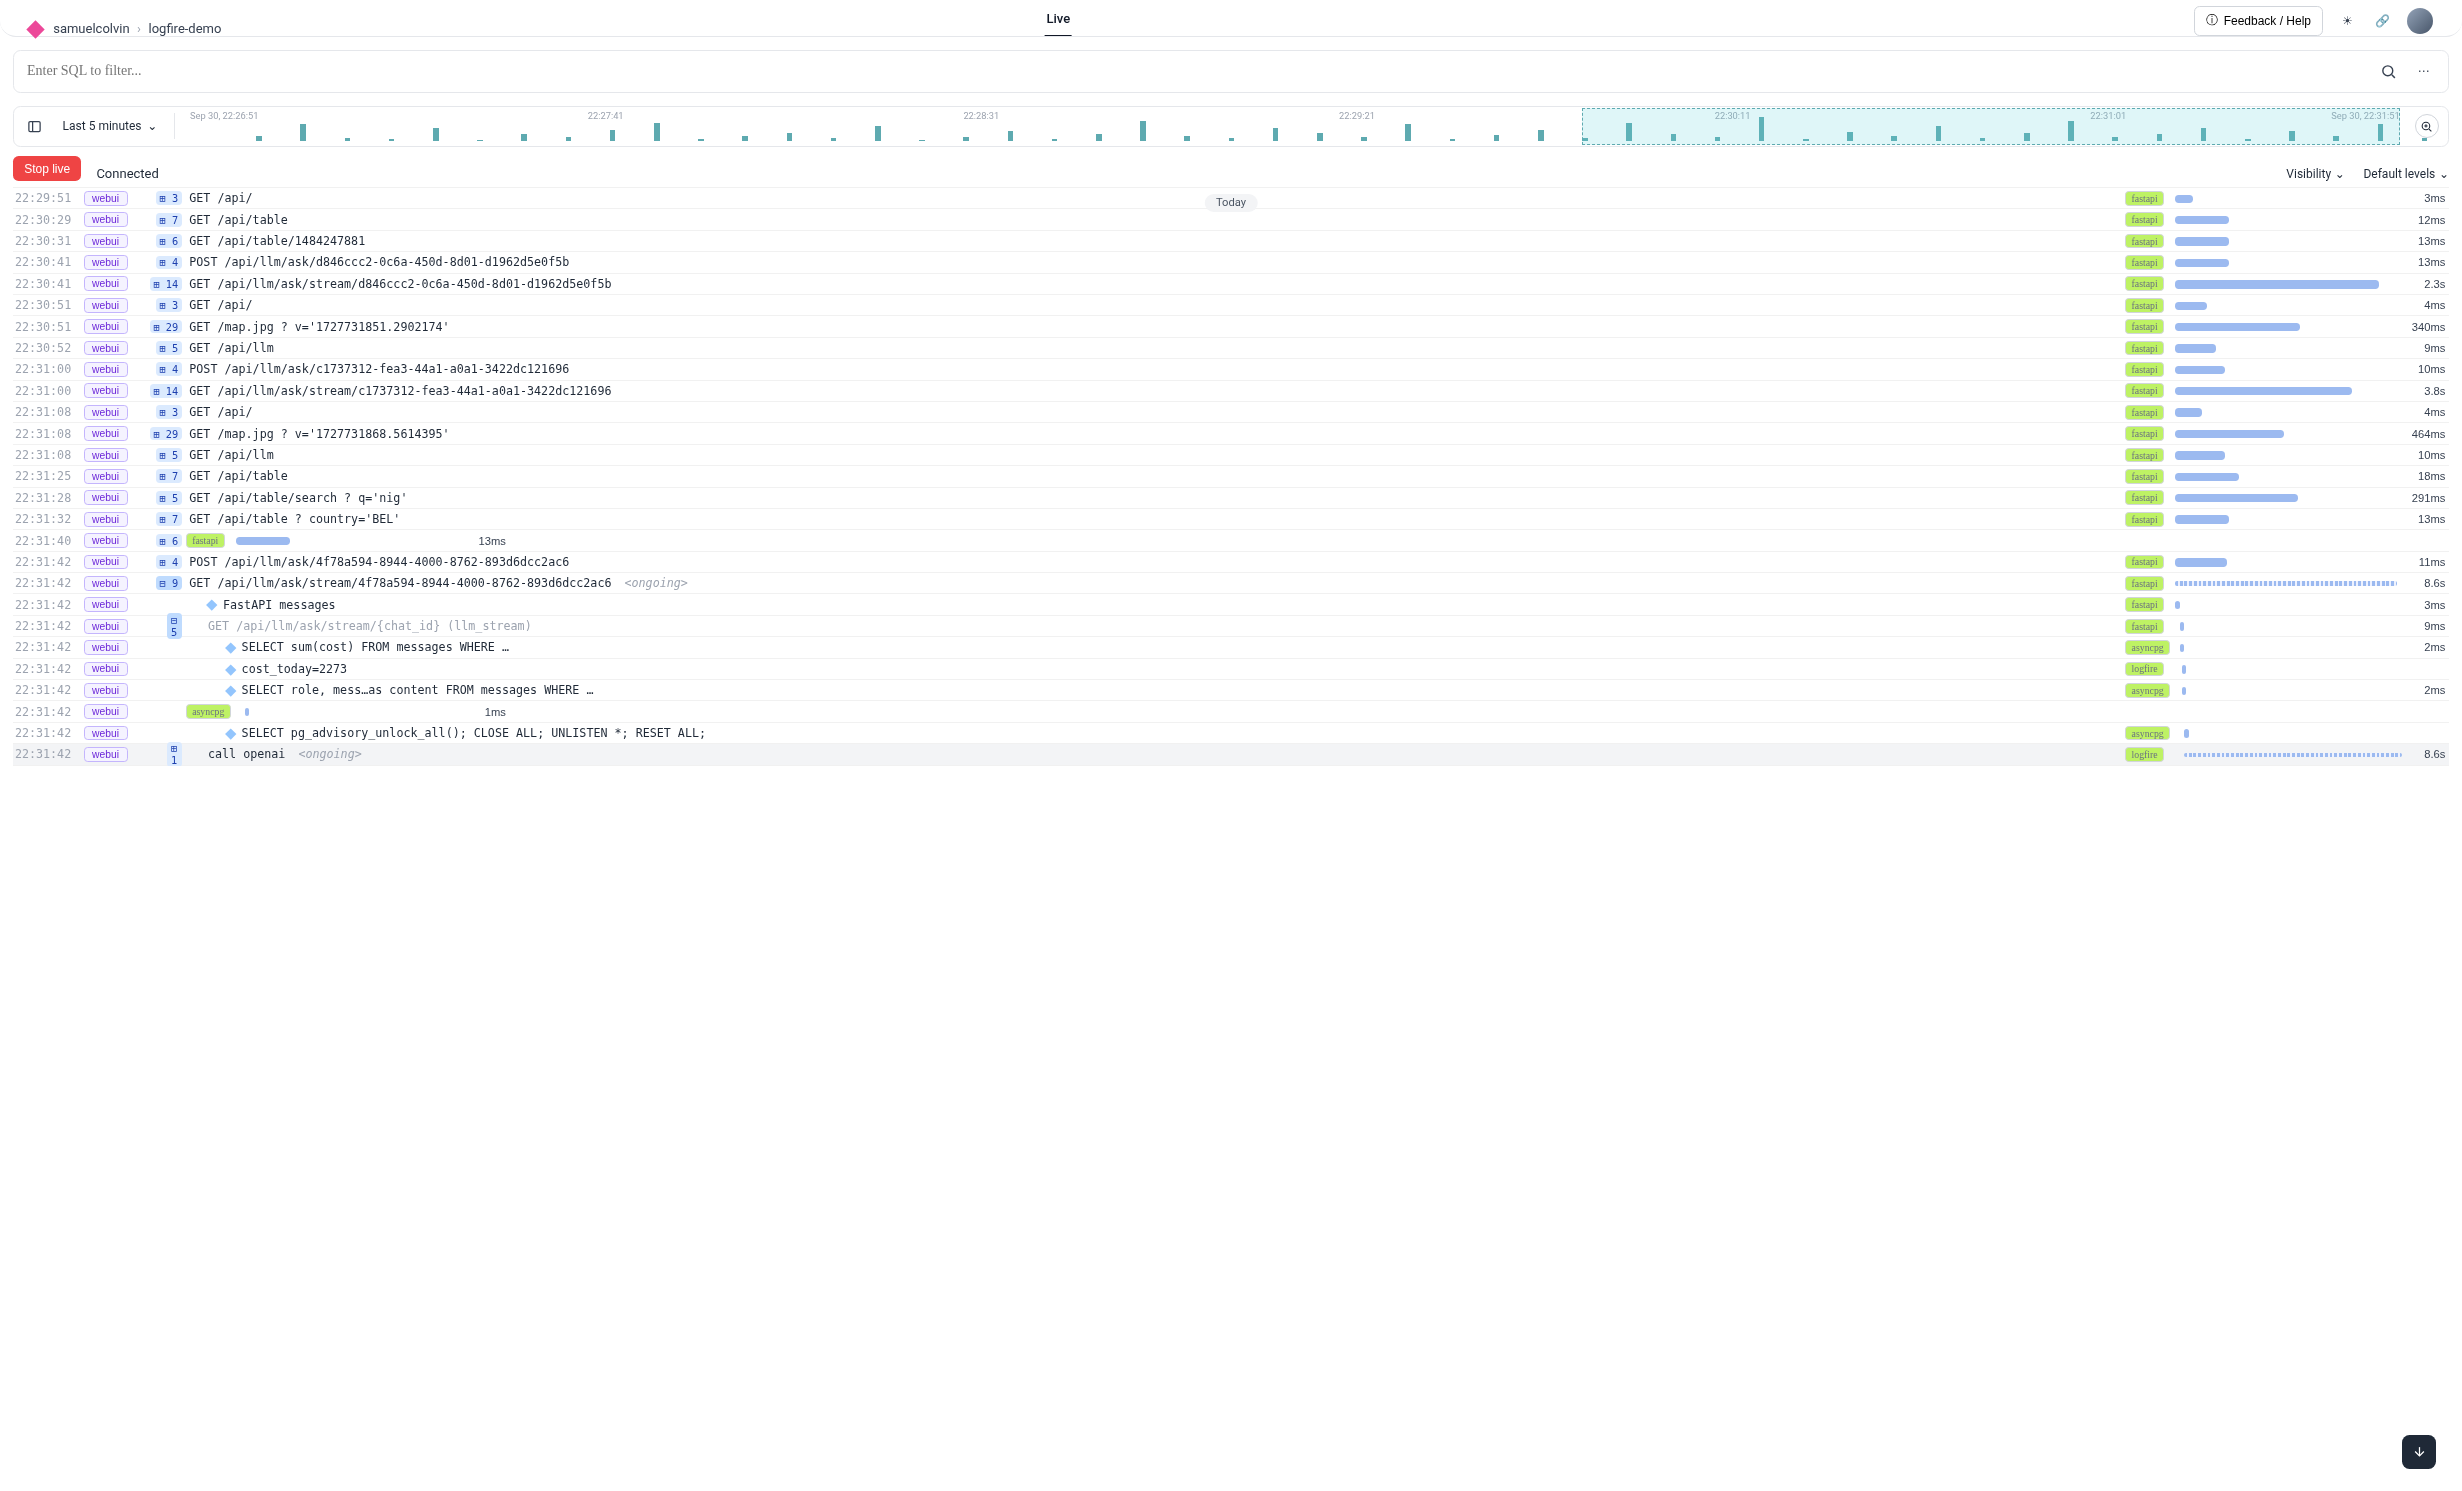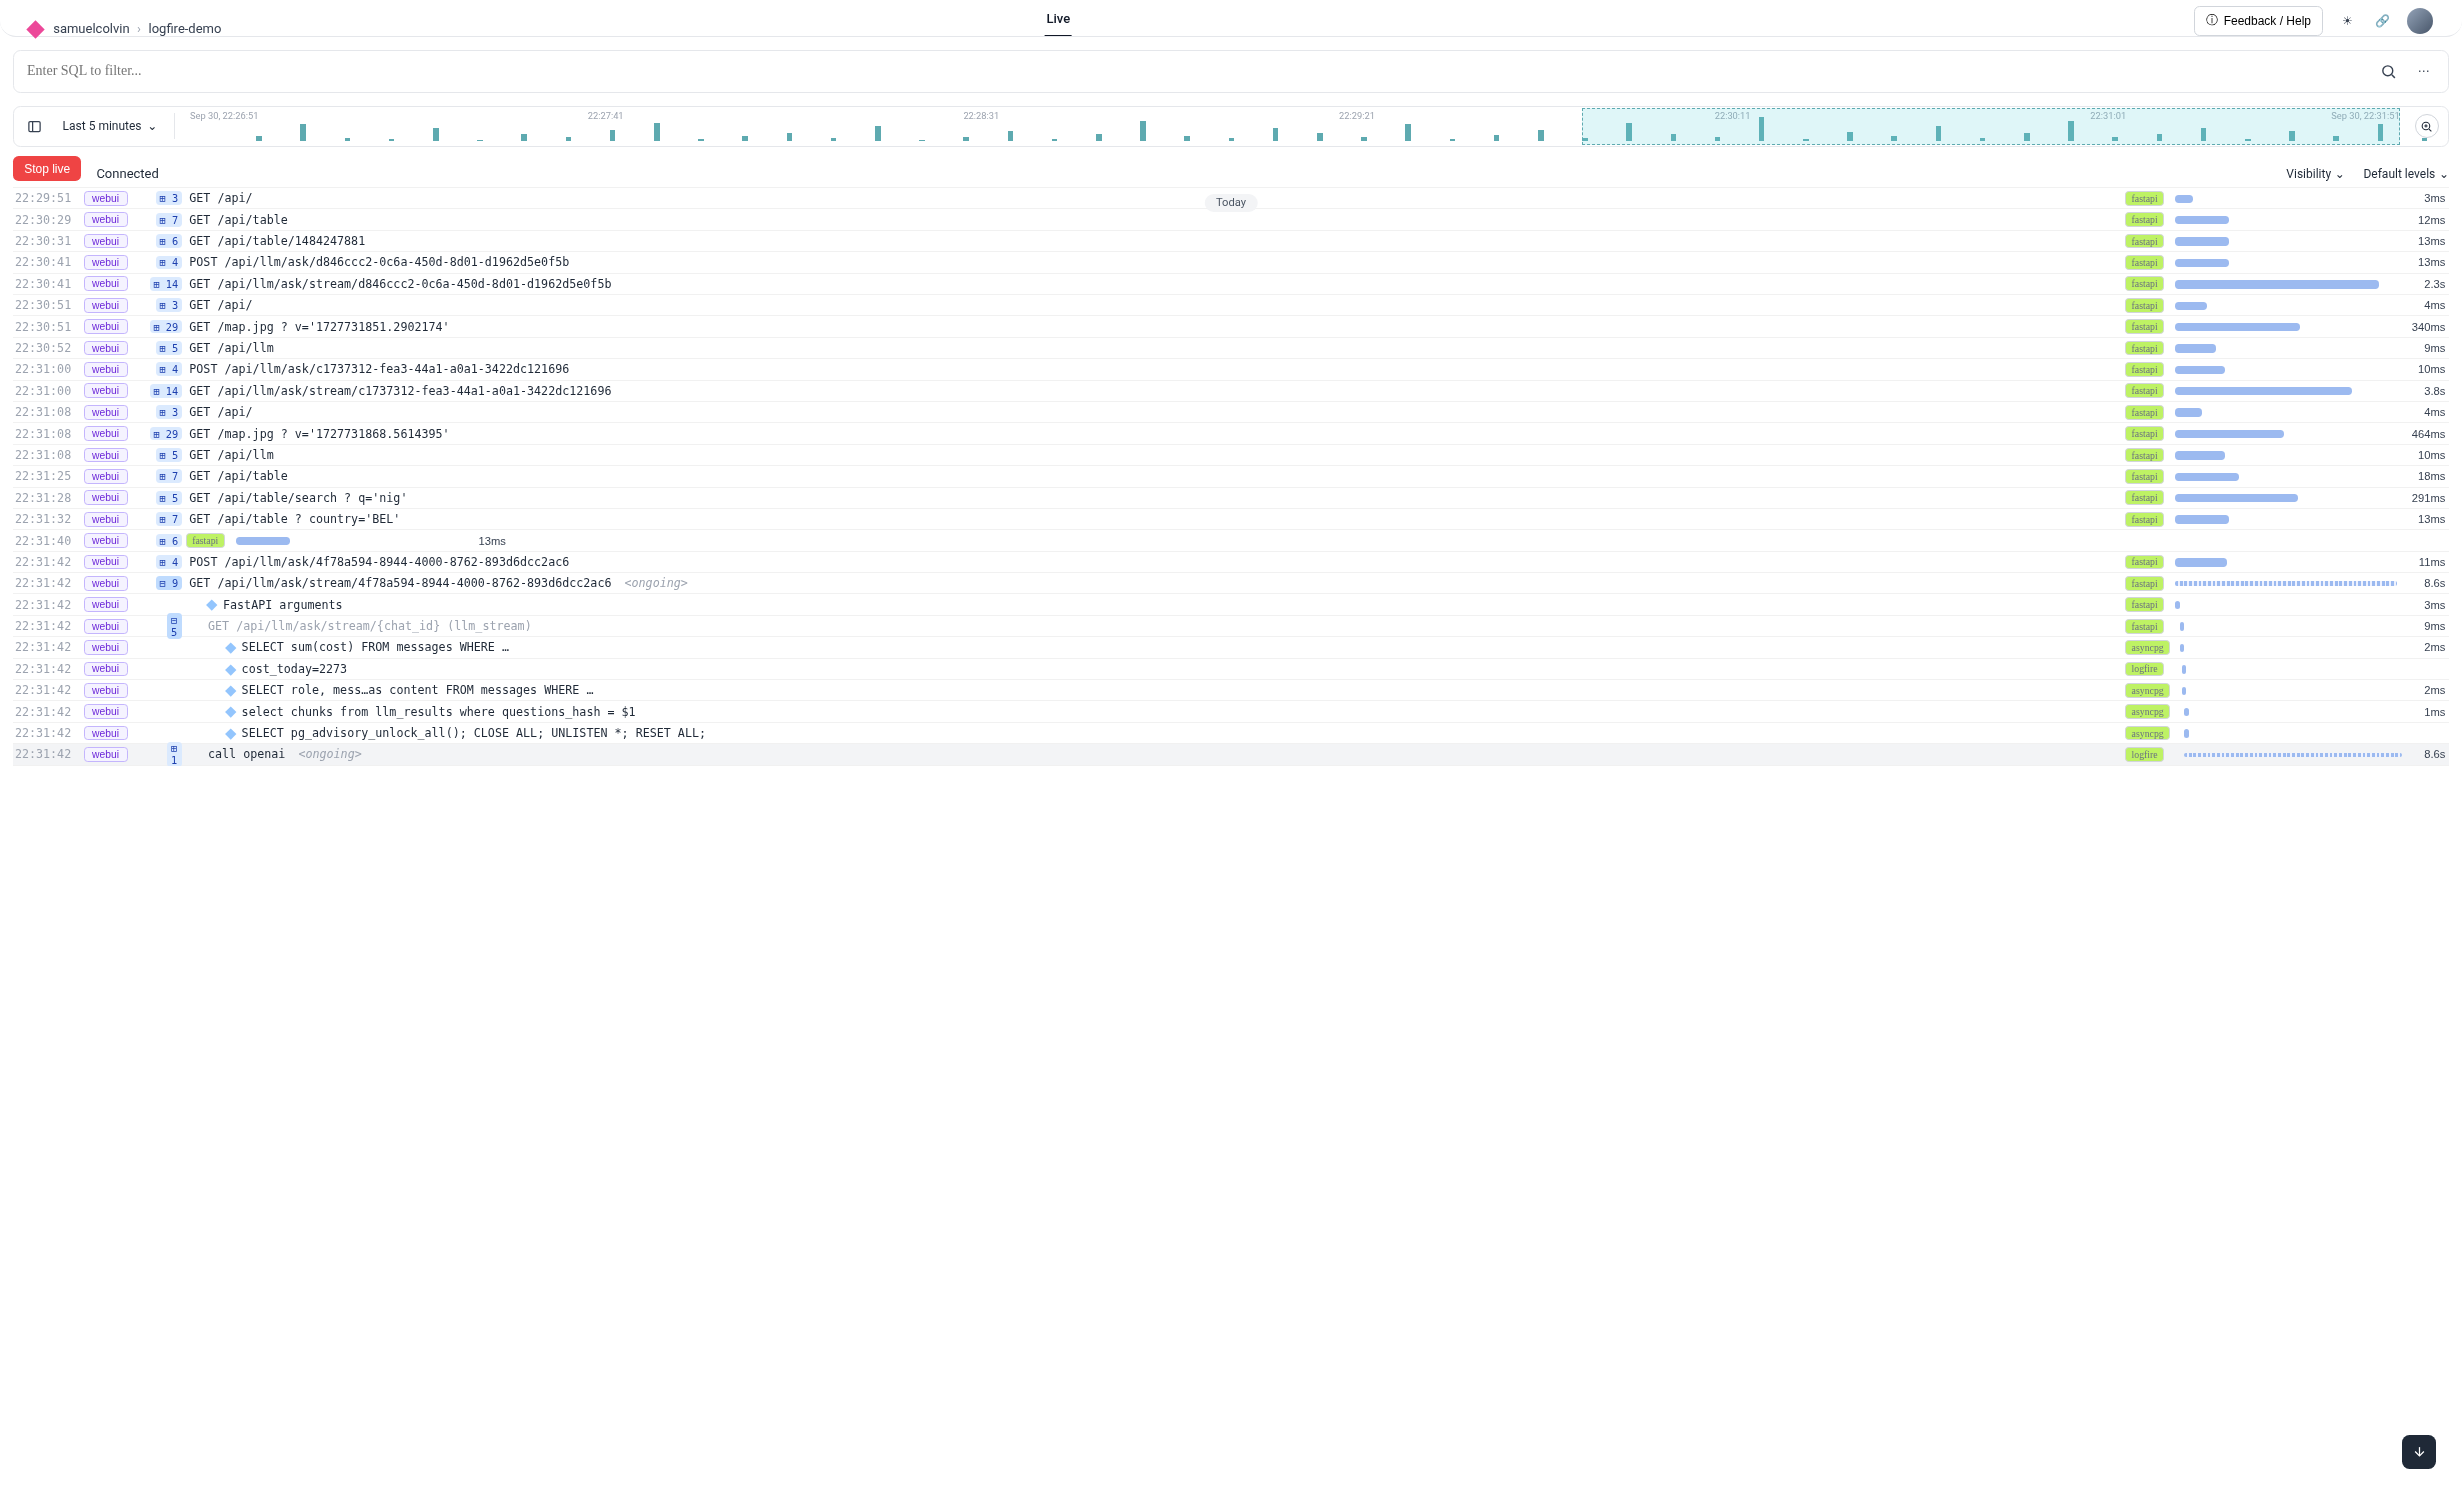--- a/index.html
+++ b/index.html
@@ -443,21 +443,21 @@
       <div class="cell-origin"><span class="origin-tag">fastapi</span></div>
       <div class="cell-bar">
         <div class="bar dashed" style="left: 0%; width: 98%;"></div>
       </div>
       <div class="cell-dur">8.6s</div>
     </div>
     <div class="row">
       <div class="cell-time">22:31:42</div>
       <div class="cell-service"><span class="service-tag">webui</span></div>
       <div class="cell-tree"></div>
-      <div class="cell-msg indent1"><span class="diamond-bullet"></span><span>FastAPI arguments</span></div>
+      <div class="cell-msg indent1"><span class="diamond-bullet"></span><span>FastAPI messages</span></div>
       <div class="cell-origin"><span class="origin-tag">fastapi</span></div>
       <div class="cell-bar">
         <div class="bar" style="left: 0%; width: 2%;"></div>
       </div>
       <div class="cell-dur">3ms</div>
     </div>
     <div class="row">
       <div class="cell-time">22:31:42</div>
       <div class="cell-service"><span class="service-tag">webui</span></div>
       <div class="cell-tree" style="padding-left: 18.6px;">
@@ -500,21 +500,20 @@
       <div class="cell-origin"><span class="origin-tag">asyncpg</span></div>
       <div class="cell-bar">
         <div class="bar" style="left: 3%; width: 2%;"></div>
       </div>
       <div class="cell-dur">2ms</div>
     </div>
     <div class="row">
       <div class="cell-time">22:31:42</div>
       <div class="cell-service"><span class="service-tag">webui</span></div>
       <div class="cell-tree"></div>
-      <div class="cell-msg indent2"><span class="diamond-bullet"></span><span>select chunks from llm_results where questions_hash = $1</span></div>
       <div class="cell-origin"><span class="origin-tag">asyncpg</span></div>
       <div class="cell-bar">
         <div class="bar" style="left: 4%; width: 2%;"></div>
       </div>
       <div class="cell-dur">1ms</div>
     </div>
     <div class="row">
       <div class="cell-time">22:31:42</div>
       <div class="cell-service"><span class="service-tag">webui</span></div>
       <div class="cell-tree"></div>

